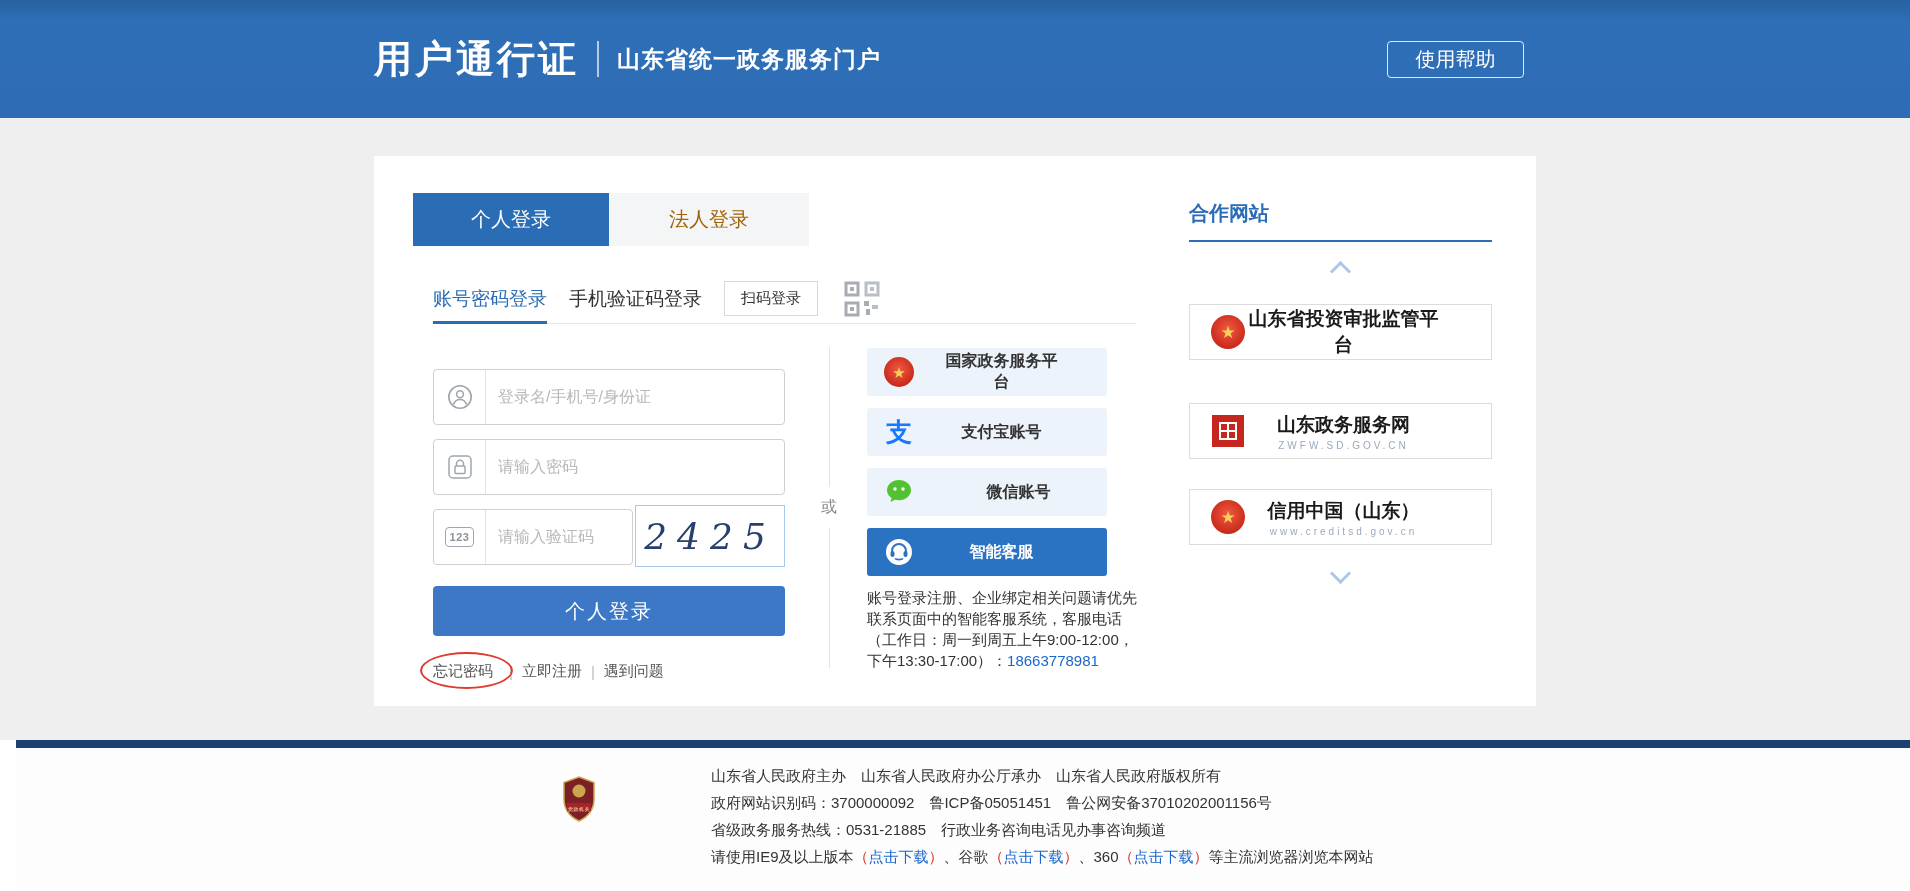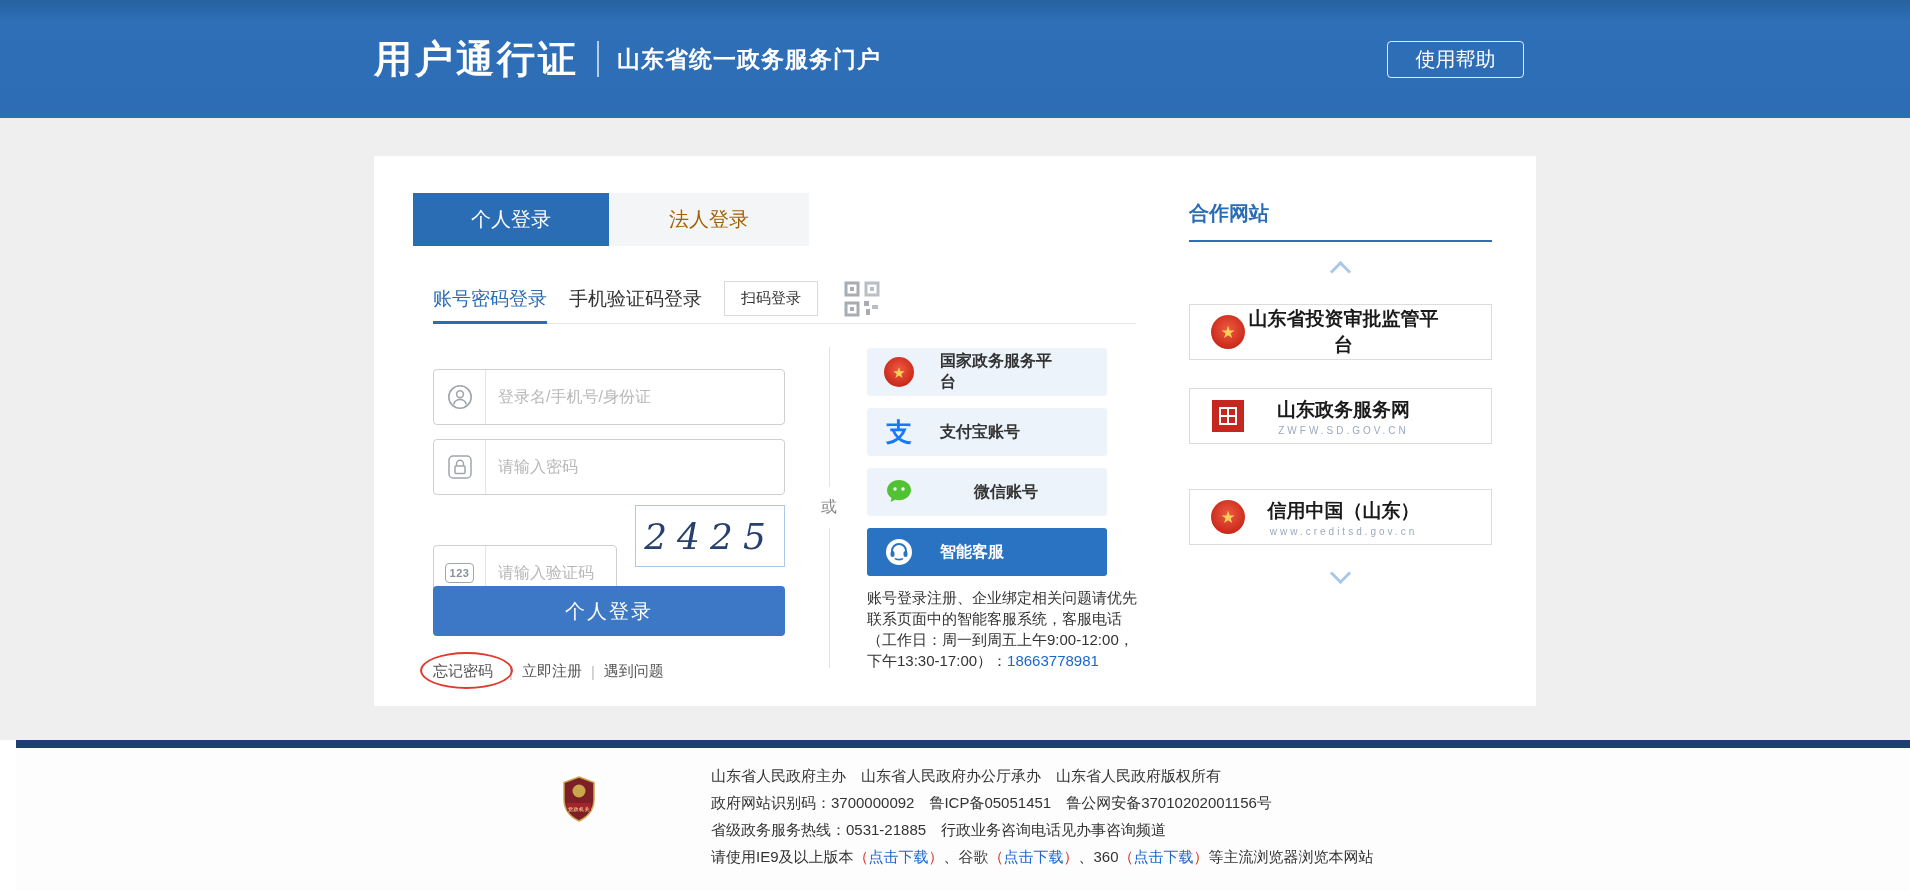--- a/index.html
+++ b/index.html
@@ -43,21 +43,21 @@
   .subtab.active { color:#2a6db5; }
   .subtab.active::after { content:""; position:absolute; left:0; right:0; bottom:-1px; height:3px; background:#2a6db5; }
   .scan-box { border:1px solid #d9d9d9; background:#fff; font-size:15px; color:#333; padding:7px 16px; cursor:pointer; }
   .qr-icon { display:flex; align-items:center; cursor:pointer; margin-left:4px; }
 
   
   .field {
     position:absolute; left:59px; width:352px; height:56px;
     border:1px solid #cfcfcf; border-radius:4px; display:flex; align-items:center; background:#fff;justify-content:flex-end;
   }
-  .field.f1 { top:213px; } .field.f2 { top:283px; } .field.f3 { top:353px; width:184px;margin-top:36px; }
+  .field.f1 { top:213px; } .field.f2 { top:283px; } .field.f3 { top:353px; width:200px; }
   .icon-box { width:52px; height:100%; display:flex; align-items:center; justify-content:center; border-right:1px solid #e4e4e4; }
   .field input {
     flex:1; min-width:0; border:none; outline:none; font-size:16px; padding:0 12px;
     color:#333; background:transparent; font-family:inherit;
   }
   .field input::placeholder { color:#b8b8b8; }
   .num-icon { border:1.5px solid #a0a6ad; border-radius:4px; font-size:11px; font-weight:bold; color:#8b919a; padding:3px 4px; letter-spacing:.5px; }
   .captcha {
     position:absolute; left:261px; top:349px; width:150px; height:62px;
     border:1px solid #aac8ea; background:#fff; display:flex; align-items:center; justify-content:center;
@@ -83,21 +83,21 @@
   .or-col .vline { width:1px; flex:1; background:#e3e3e3; }
   .or-col .or-txt { font-size:16px; color:#888; margin:10px 0; }
 
   
   .tp-row {
     position:absolute; left:493px; width:240px; height:48px; background:#edf3fa; border-radius:3px;
     display:flex; align-items:center; cursor:pointer;
   }
   .tp1{top:192px;} .tp2{top:252px;} .tp3{top:312px;gap:34px;} .tp4{top:372px; background:#2a72c2;}
   .tp-row .ic { margin-left:16px; width:32px; display:flex; justify-content:center; align-items:center; }
-  .tp-row .lbl { flex:1; padding-right:44px; font-size:16px; font-weight:600; color:#333;padding-left:25px; }
+  .tp-row .lbl { flex:1; text-align:center; padding-right:44px; font-size:16px; font-weight:600; color:#333;padding-left:25px; }
   .tp4 .lbl { color:#fff; }
   .emblem {
     width:30px; height:30px; border-radius:50%;
     background:radial-gradient(circle at 50% 42%, #ef5a40 0%, #c8271a 75%);
     color:#f7d05a; display:flex; align-items:center; justify-content:center; font-size:15px; line-height:1;
   }
   .emblem.lg { width:34px; height:34px; font-size:17px; }
   .alipay-glyph { color:#1678ff; font-size:26px; font-weight:bold; line-height:1; }
   .tp-note { position:absolute; left:493px; top:431px; width:278px; font-size:15px; line-height:21px; color:#333; }
   .tp-note .phone { color:#1a66cc; cursor:pointer; }
@@ -105,21 +105,21 @@
   
   .partners-title { position:absolute; left:815px; top:44px; font-size:20px; font-weight:bold; color:#2a6db5; }
   .partners-line { position:absolute; left:815px; top:84px; width:303px; height:2px; background:#2f6db8; }
   .chev { position:absolute; width:15px; height:15px; border-left:3px solid #a9c7e9; border-top:3px solid #a9c7e9; cursor:pointer; }
   .chev-up { left:959px; top:108px; transform:rotate(45deg); }
   .chev-down { left:959px; top:410px; transform:rotate(225deg); }
   .p-card {
     position:absolute; left:815px; width:303px; height:56px; border:1px solid #dcdcdc; background:#fff;
     display:flex; align-items:center; cursor:pointer;
   }
-  .pc1{top:148px;} .pc2{top:232px;} .pc3{top:333px;}
+  .pc1{top:148px;} .pc2{top:247px;} .pc3{top:333px;}
   .p-card .ic { margin-left:20px; width:36px; display:flex; justify-content:center; align-items:center; }
   .p-card .txt { flex:1; text-align:center; padding-right:50px; }
   .p-card .nm { font-size:19px; font-weight:bold; color:#1a1a1a; }
   .p-card .sub { font-size:10px; letter-spacing:3px; color:#9aa9bd; margin-top:2px; }
   .seal { width:32px; height:32px; background:#c5261d; display:flex; align-items:center; justify-content:center; }
   .seal .inner { width:18px; height:18px; border:2px solid #fff; position:relative; }
   .seal .inner::before { content:""; position:absolute; left:0; right:0; top:50%; height:2px; margin-top:-1px; background:#fff; }
   .seal .inner::after { content:""; position:absolute; top:0; bottom:0; left:50%; width:2px; margin-left:-1px; background:#fff; }
 
   

